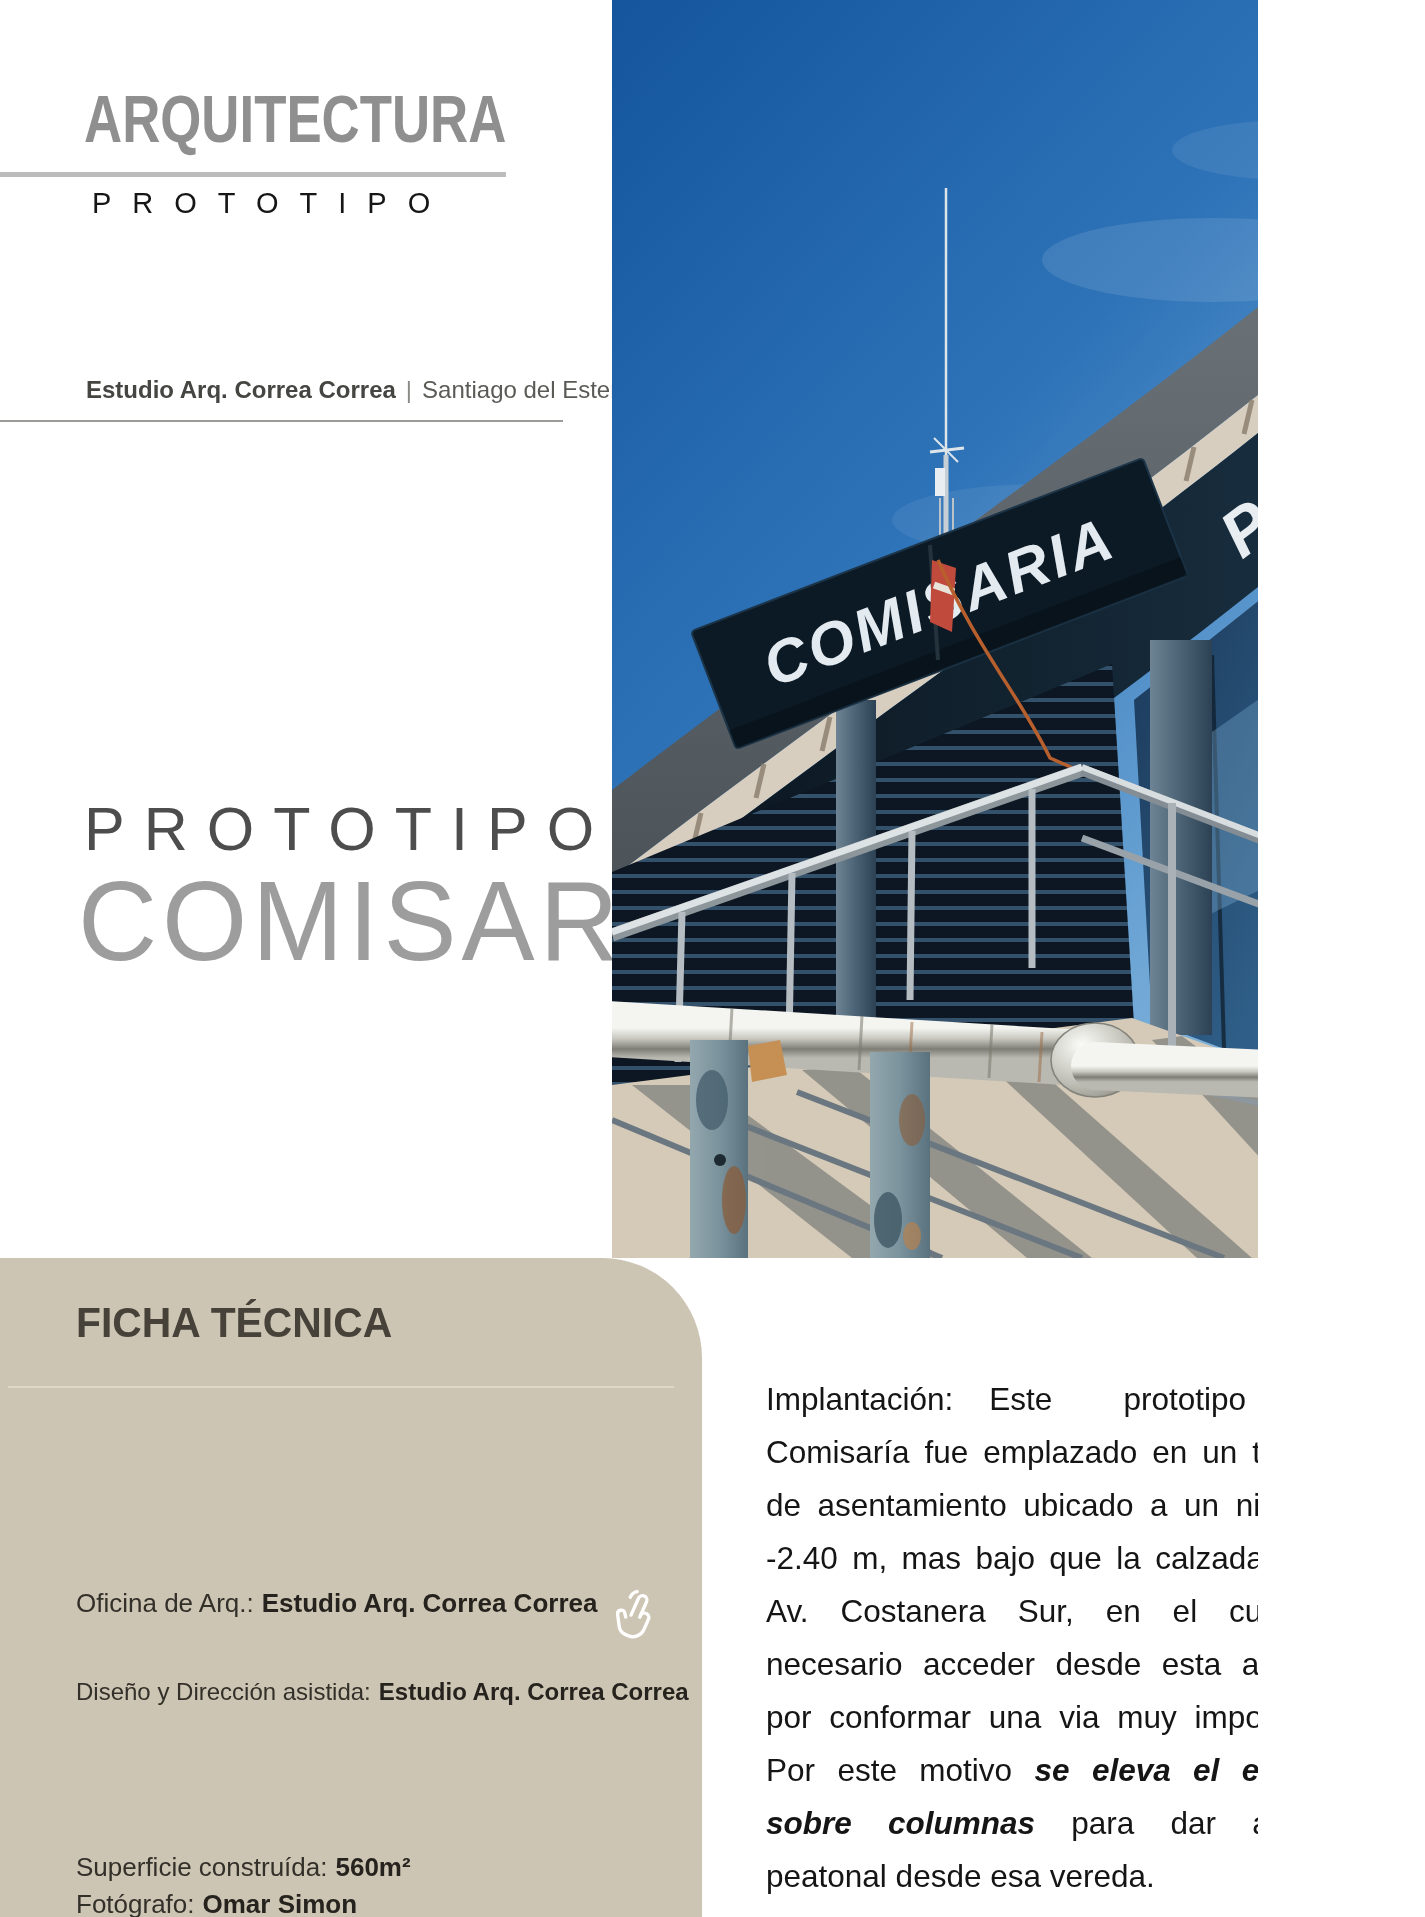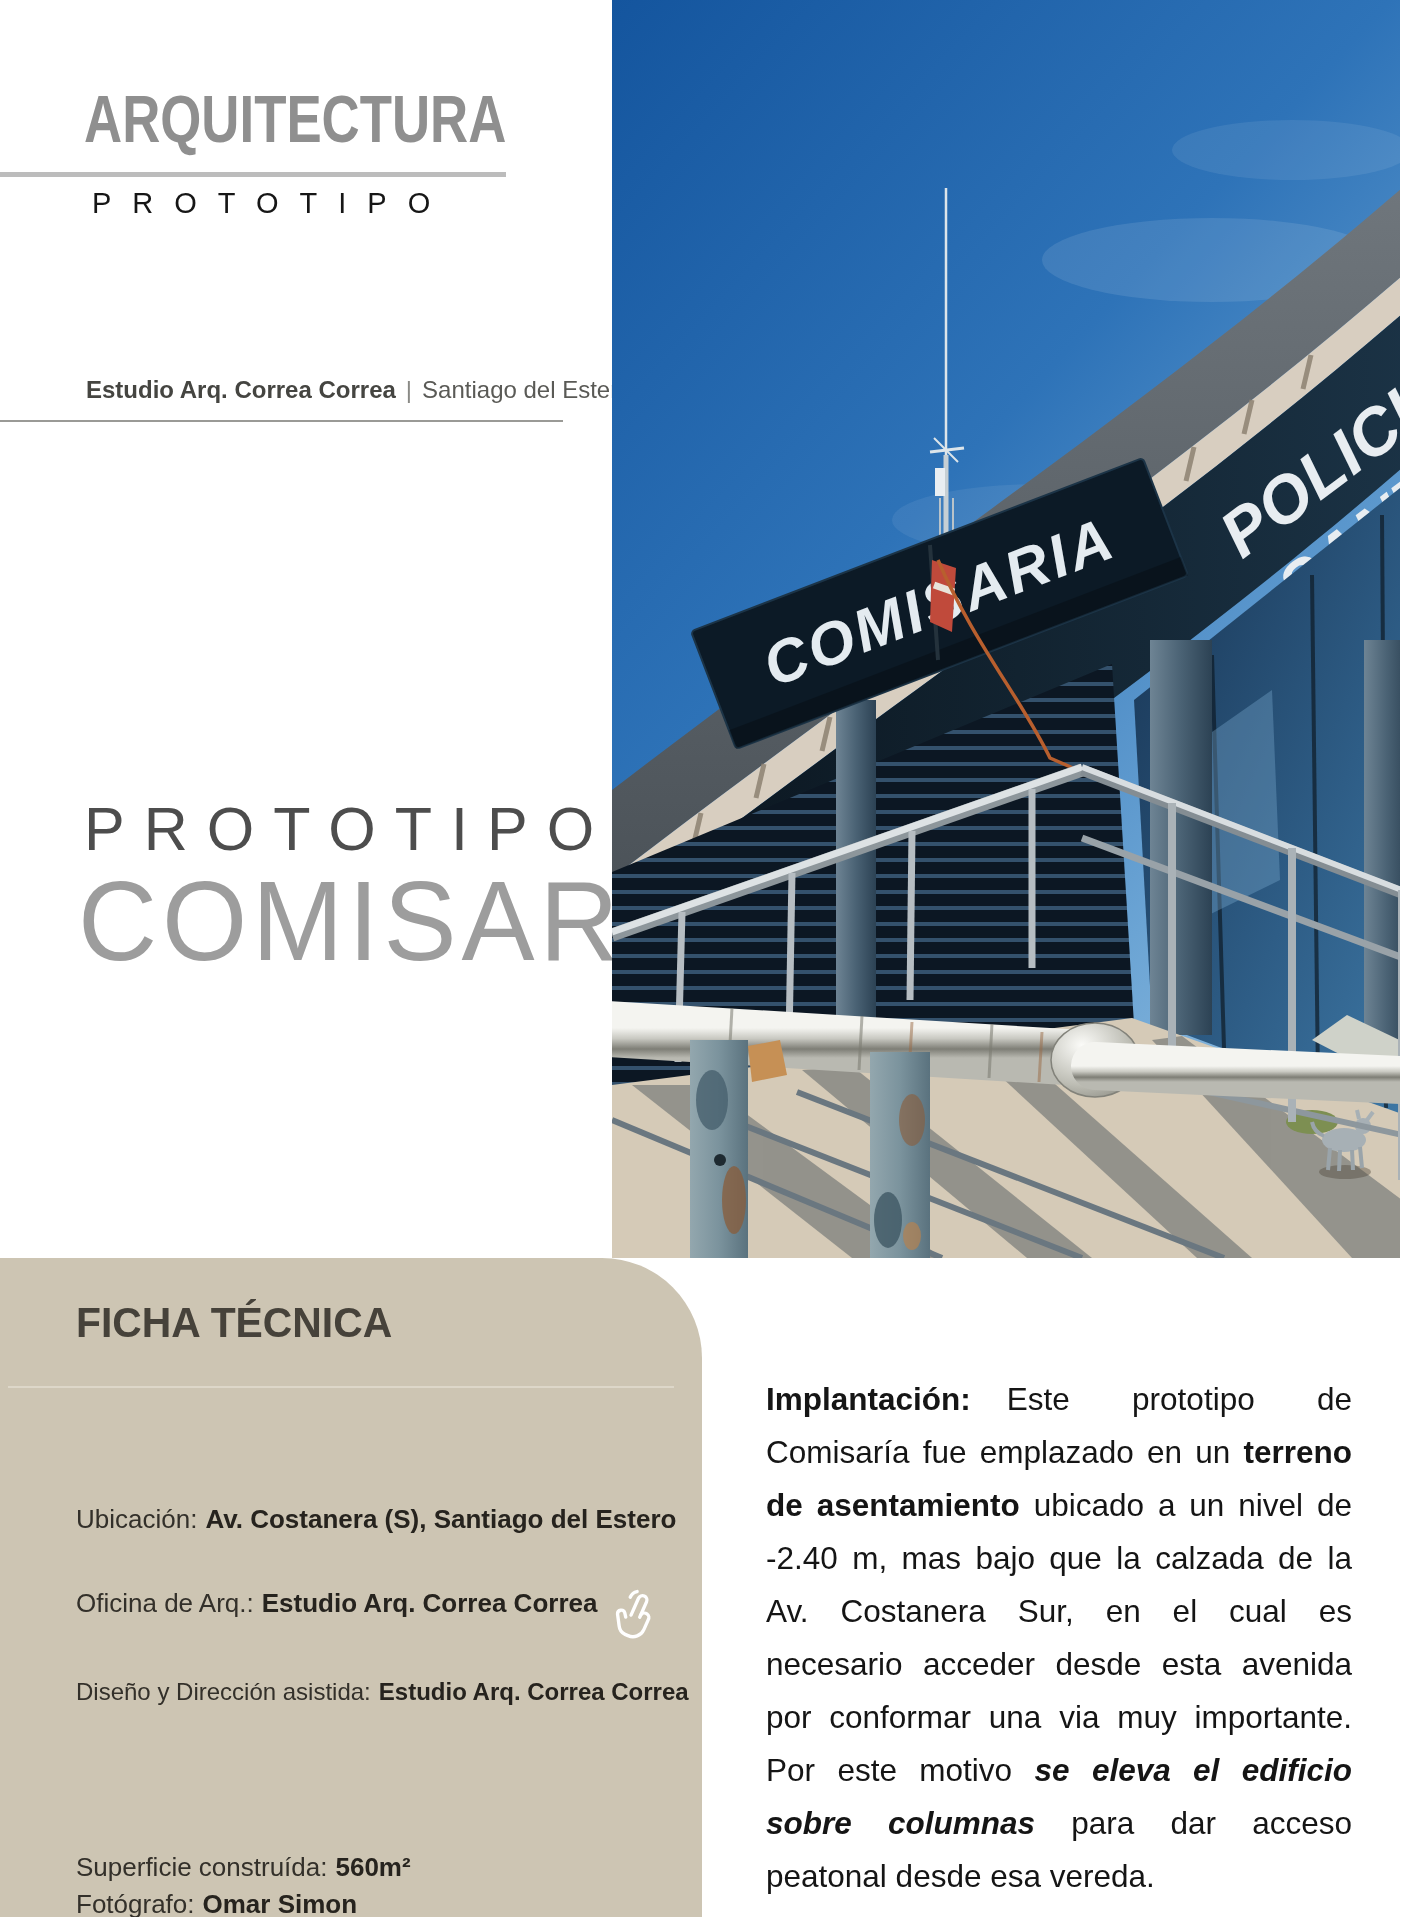--- a/index.html
+++ b/index.html
@@ -1,17 +1,17 @@
 <!DOCTYPE html>
 <html><head>
 <meta charset="utf-8">
 <style>
   html,body{margin:0;padding:0;background:#ffffff;}
   #page{
-    position:relative; width:1400px; height:1917px; overflow:hidden;
+    position:relative; width:1258px; height:1917px; overflow:hidden;
     background:#ffffff; font-family:"Liberation Sans", sans-serif;
   }
   .abs{position:absolute;}
 
   
   #arq-title{left:84px; top:86px; font-size:66px; font-weight:bold; color:#8f8f8f;
     transform:scaleX(.8); transform-origin:left top; line-height:1; white-space:nowrap;}
   #arq-line{left:0; top:172px; width:506px; height:5px; background:#bcbcbc;}
   #arq-sub{left:92px; top:187px; font-size:29px; color:#161616; letter-spacing:21px;
     white-space:nowrap; font-weight:normal;}
@@ -43,21 +43,21 @@
   .f-row .f-value{font-weight:bold; color:#26231e;}
   #f-row-0{top:168px;} #f-row-1{top:246px;} #f-row-2{top:322px;}
   #f-row-3{top:420px; font-size:24px;} #f-row-4{top:477px;}
   #f-row-5{top:554px;margin-top:40px;} #f-row-6{top:631px;}
   #tap-ficha{display:inline-block; width:56px; height:56px; color:#ffffff;
     vertical-align:middle; margin-left:10px; margin-top:-6px; position:relative; top:14px;}
 
   
   #article{left:766px; top:1373px; width:586px; font-size:31.5px; line-height:53px;
     text-align:justify; color:#151515;}
-  .seg-bold{font-weight:bold;}
+  .seg-bold{font-weight:normal;}
   .seg-bi{font-weight:bold; font-style:italic;}
   .lead-gap{display:inline-block; width:36px;}
 </style>
 </head>
 <body>
 
 <div id="page">
 
   <div class="abs" id="arq-title">ARQUITECTURA</div>
   <div class="abs" id="arq-line"></div>
@@ -267,23 +267,20 @@
       <ellipse cx="276" cy="1220" rx="14" ry="28" fill="#3f5764" opacity="0.8"></ellipse>
       <ellipse cx="300" cy="1236" rx="9" ry="14" fill="#b58250" opacity="0.7"></ellipse>
       <polygon points="136,1046 168,1040 175,1075 140,1082" fill="#c69055"></polygon>
     </g>
   </svg>
 
   <div class="abs" id="ficha">
     <div class="abs" id="ficha-title">FICHA TÉCNICA</div>
     <div class="abs" id="ficha-line"></div>
 
-    <div class="abs f-row" id="f-row-1">
-      <span class="f-label">Ubicación:</span><span class="f-value">Av. Costanera (S), Santiago del Estero</span>
-    </div>
     <div class="abs f-row" id="f-row-2">
       <span class="f-label">Oficina de Arq.:</span><span class="f-value">Estudio Arq. Correa Correa</span><svg id="tap-ficha" viewBox="0 0 70 70">
         <g transform="rotate(24 35 35)" fill="none" stroke="currentColor" stroke-width="4.2" stroke-linecap="round" stroke-linejoin="round">
           <path d="M20 16 a12 12 0 0 1 5 -10"></path>
           <path d="M30 36 V13 a5.5 5.5 0 0 1 11 0 v21"></path>
           <path d="M41 31 a5.5 5.5 0 0 1 11 2 v13 a15 15 0 0 1 -15 15 h-4 a13 13 0 0 1 -11 -6.5 l-8 -13 a4.6 4.6 0 0 1 7.6 -5 l3.4 4.5"></path>
         </g>
       </svg>
     </div>
     <div class="abs f-row" id="f-row-3">

